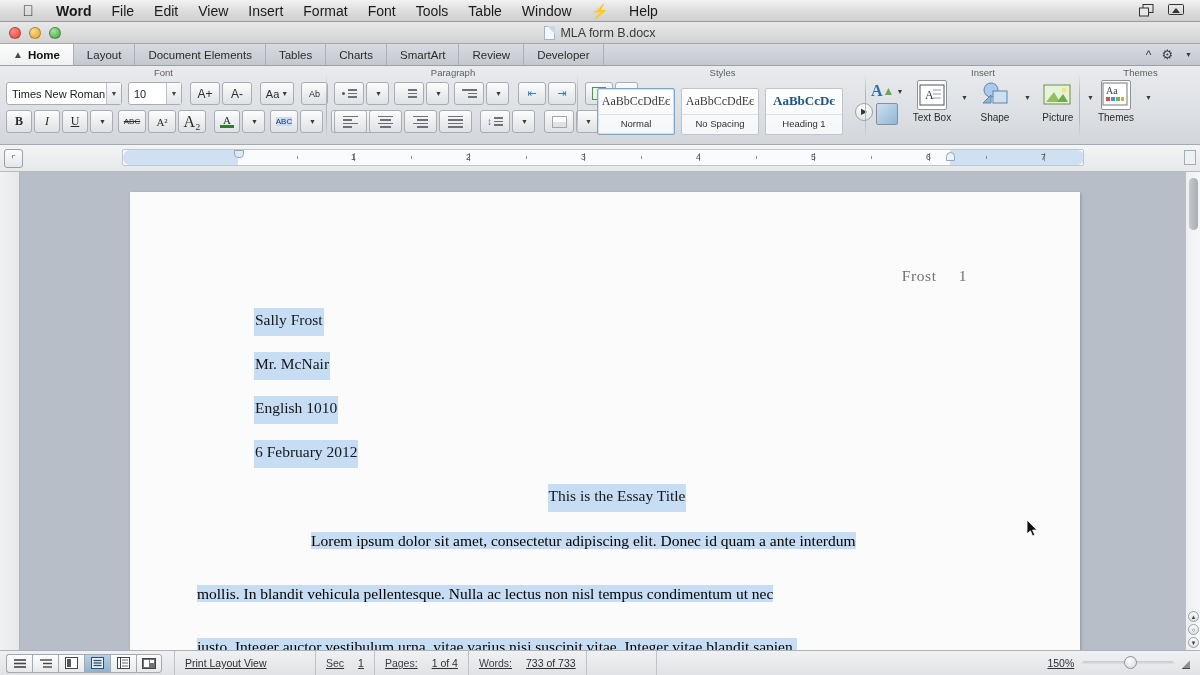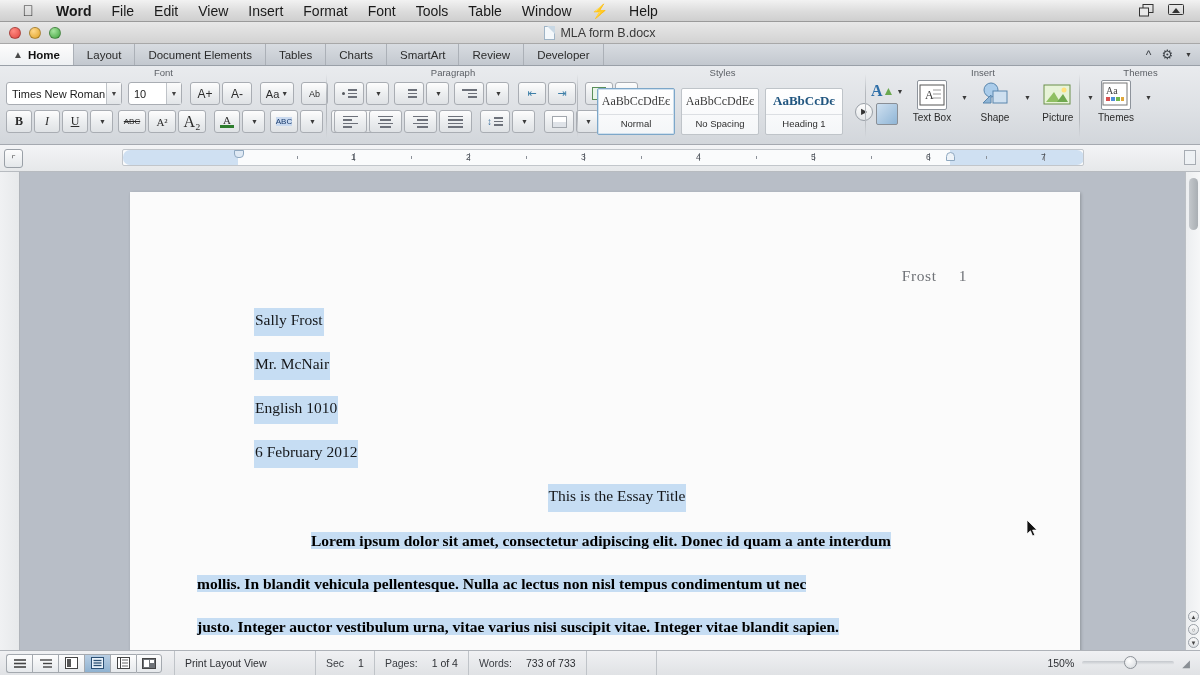--- a/index.html
+++ b/index.html
@@ -173,42 +173,42 @@
   .hl { background:#c6ddf3; }
   .line {
     font-size:15.5px; color:#15171a; line-height:1; margin-bottom:0;
     height:44px; position:relative;
   }
   .line span.hl { padding:3px 1px 8px 1px; }
   .mla-block { padding-left: 112px; }
   .mla-block .line span.hl { display:inline; }
   .title-line { text-align:center; }
   .para { padding:0 112px 0 112px; }
-  .para-line { position:relative; height:43px; font-size:15.5px;font-weight:bold; }
+  .para-line { position:relative; height:53px; font-size:15.5px; }
 
   
   .cursor { position:absolute; left:1027px; top:348px; width:11px; height:17px; z-index:40; }
 
   
   .vscroll {
     position:absolute; right:0; top:172px; width:15px; height:478px;
     background: linear-gradient(to right,#eceef0,#f6f7f8); border-left:1px solid #bcc0c5;
   }
   .vthumb { position:absolute; top:6px; left:3px; width:9px; height:52px; border-radius:5px;
     background: linear-gradient(to right,#c4c8cc,#a9aeb3); }
   .browse-btns { position:absolute; bottom:2px; left:2px; display:flex; flex-direction:column; gap:2px; }
   .bb { width:11px;height:11px;border-radius:50%;border:1px solid #9aa0a7;background:linear-gradient(to bottom,#fafafa,#dfe2e5);
     display:flex;align-items:center;justify-content:center;font-size:6px;color:#444;}
 
   
   .statusbar {
     position:absolute; bottom:0; left:0; width:1200px; height:25px;
     background: linear-gradient(to bottom,#f0f1f3 0%,#e0e2e5 100%);
     border-top:1px solid #aeb2b8; display:flex; align-items:center;
-    font-size:10.5px; color:#2d2f33;
+    font-size:10.5px; color:#2d2f33;text-decoration:underline;
   }
   .viewbtns { display:flex; gap:0; padding-left:6px; }
   .vb { width:26px; height:19px; border:1px solid #a4a9af; border-right:none;
     background:linear-gradient(to bottom,#fdfdfd,#e6e9ec);
     display:flex;align-items:center;justify-content:center;}
   .vb:first-child{border-radius:3px 0 0 3px;}
   .vb:last-child{border-right:1px solid #a4a9af;border-radius:0 3px 3px 0;}
   .vb.active{background:linear-gradient(to bottom,#b9cfe4,#8fb2d1);}
   .sfield { border-left:1px solid #bfc3c8; height:25px; display:flex; align-items:center; padding:0 10px; }
   .sfield.first { margin-left:12px; }

